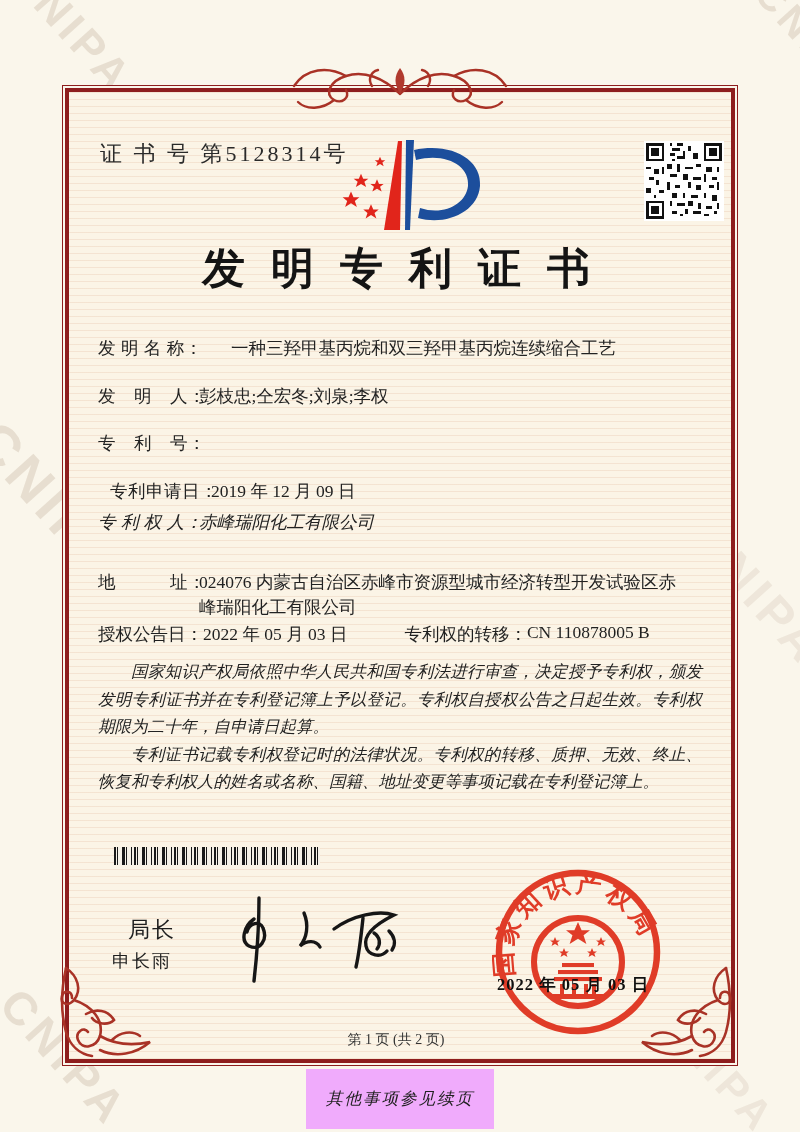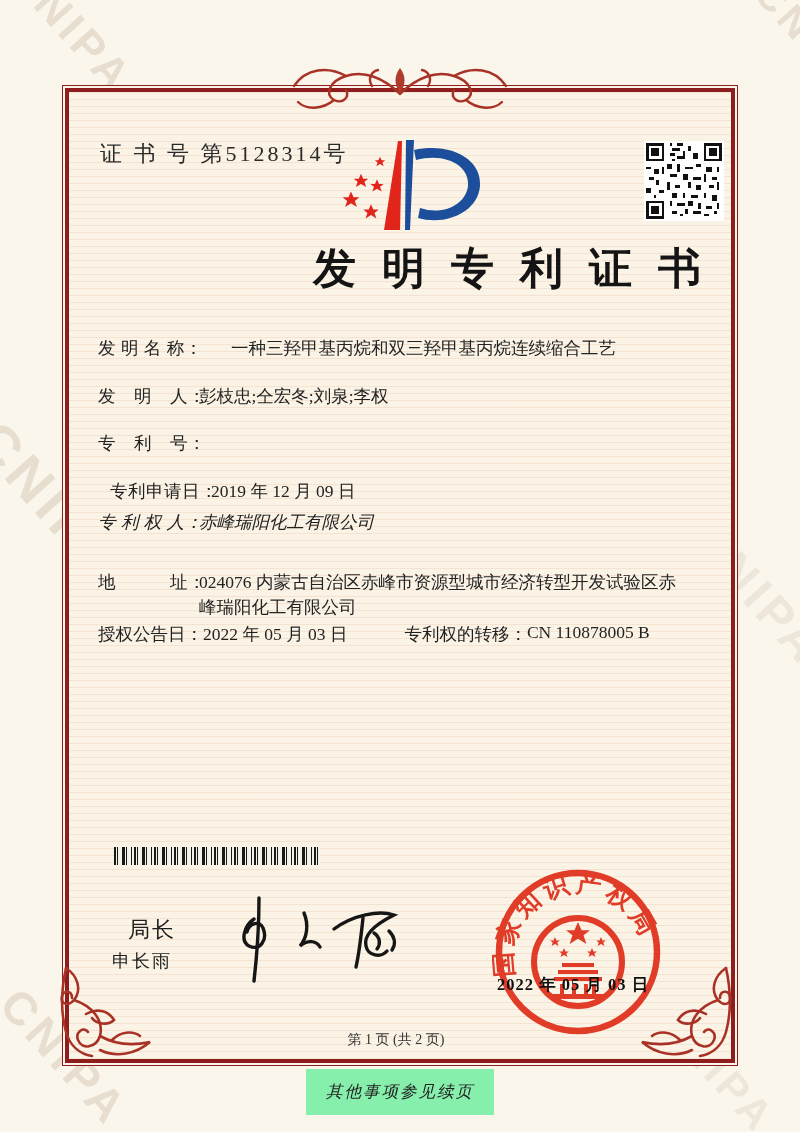--- a/index.html
+++ b/index.html
@@ -22,21 +22,21 @@
     box-shadow:0 0 0 2px #faf6eb,0 0 0 3px #8e1d1d;
     background:
       repeating-linear-gradient(180deg,
         rgba(216,160,128,0.20) 0 1px,rgba(250,244,231,0) 1px 7px),
       #fbf4e6;
   }
   .cert-no{position:absolute;left:100px;top:139px;font-size:22px;letter-spacing:3px;color:#2a2a2a;}
   .logo{position:absolute;left:340px;top:128px;}
   .qr{position:absolute;left:644px;top:141px;width:76px;height:76px;background:#fff;padding:2px;}
   .title{
-    position:absolute;left:65px;top:240px;width:662px;text-align:right;
+    position:absolute;left:65px;top:240px;width:662px;text-align:center;
     font-size:43px;font-weight:bold;letter-spacing:26px;text-indent:26px;color:#141414;
   }
   .fields{position:absolute;left:98px;top:330px;width:612px;font-size:17.5px;}
   .frow{position:absolute;left:0;display:flex;align-items:flex-start;}
   .flabel{display:inline-block;width:101px;white-space:pre;flex:0 0 auto;letter-spacing:.5px;color:#222;}
   .fvalue{display:inline-block;width:486px;line-height:25px;color:#222;}
   .grant{position:absolute;left:98px;top:622px;width:612px;font-size:17.5px;display:flex;}
   .grant .g2{margin-left:57px;}
   .paras{
     position:absolute;left:98px;top:658px;width:604px;
@@ -54,21 +54,21 @@
   .sig-name{position:absolute;left:112px;top:949px;font-size:18px;letter-spacing:2px;text-align:center;}
   .signature{position:absolute;left:216px;top:893px;}
   .seal{position:absolute;left:492px;top:866px;width:172px;height:172px;opacity:.93;}
   .seal-date{
     position:absolute;left:497px;top:974px;font-size:16.5px;color:#101010;
     letter-spacing:1px;font-weight:bold;white-space:nowrap;
   }
   .page-num{position:absolute;left:65px;top:1031px;width:662px;text-align:center;font-size:14px;color:#333;}
   .cont-note{
     position:absolute;left:400px;top:1069px;transform:translateX(-50%);
-    background:#86efac;padding:12px 20px;font-size:16.5px;font-style:italic;
+    background:#f0abfc;padding:19px 20px;font-size:16.5px;font-style:italic;
     letter-spacing:2px;color:#222;
   }
   .orn{position:absolute;}
 </style>
 </head>
 <body>
 
 <div class="page">
 
   <div class="wm" style="left:-8px;top:2px;font-size:44px;">CNIPA</div>
@@ -222,20 +222,24 @@
     </div>
   </div>
 
   <div class="grant">
     <span>授权公告日：</span>
     <span>2022 年 05 月 03 日</span>
     <span class="g2">专利权的转移：</span>
     <span>CN 110878005 B</span>
   </div>
 
+  <div class="paras">
+    <p>国家知识产权局依照中华人民共和国专利法进行审查，决定授予专利权，颁发发明专利证书并在专利登记簿上予以登记。专利权自授权公告之日起生效。专利权期限为二十年，自申请日起算。</p>
+    <p>专利证书记载专利权登记时的法律状况。专利权的转移、质押、无效、终止、恢复和专利权人的姓名或名称、国籍、地址变更等事项记载在专利登记簿上。</p>
+  </div>
 
   <div class="barcode"></div>
 
   <div class="sig-title">局长</div>
   <div class="sig-name">申长雨</div>
   <svg class="signature" width="200" height="92" viewBox="0 0 200 92">
     <g fill="none" stroke="#161616" stroke-width="3.4" stroke-linecap="round">
       <path d="M38,26 C28,33 24,48 33,53 C44,58 52,47 47,35 C44,27 33,30 31,39"></path>
       <path d="M43,5 C43,30 41,62 38,88"></path>
       <path d="M88,20 C93,32 91,45 84,53 C91,47 100,47 104,54"></path>

